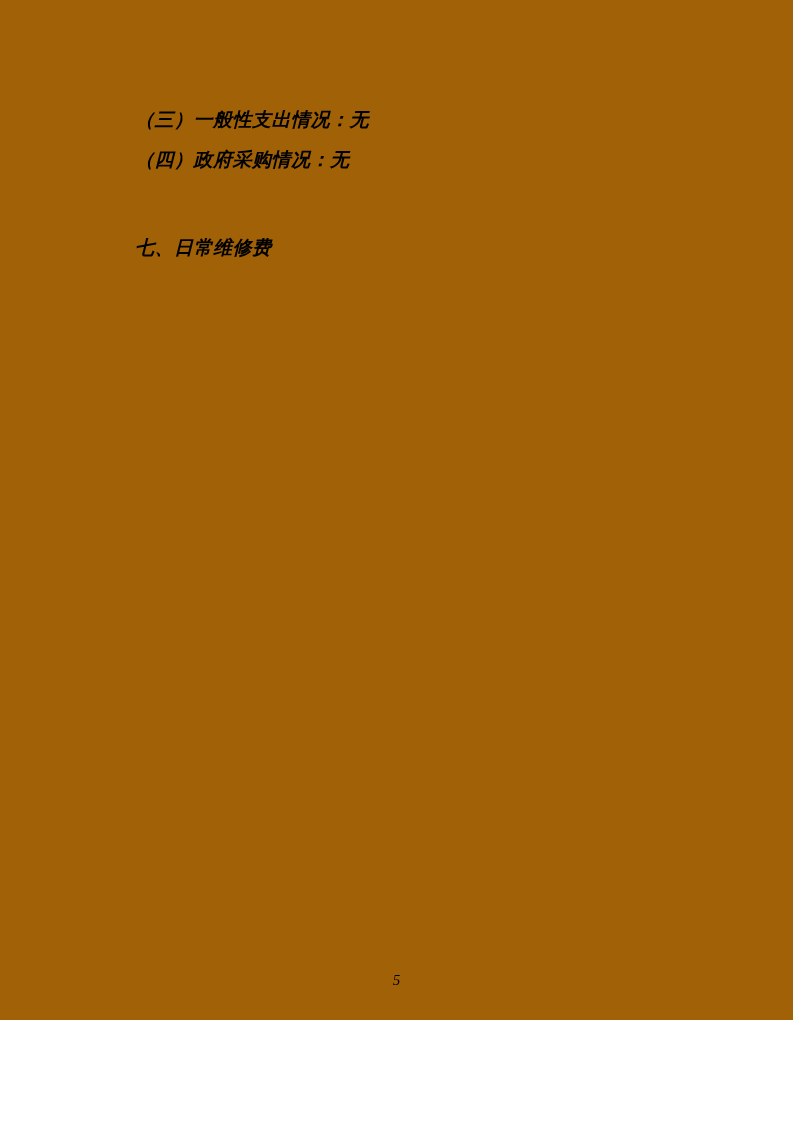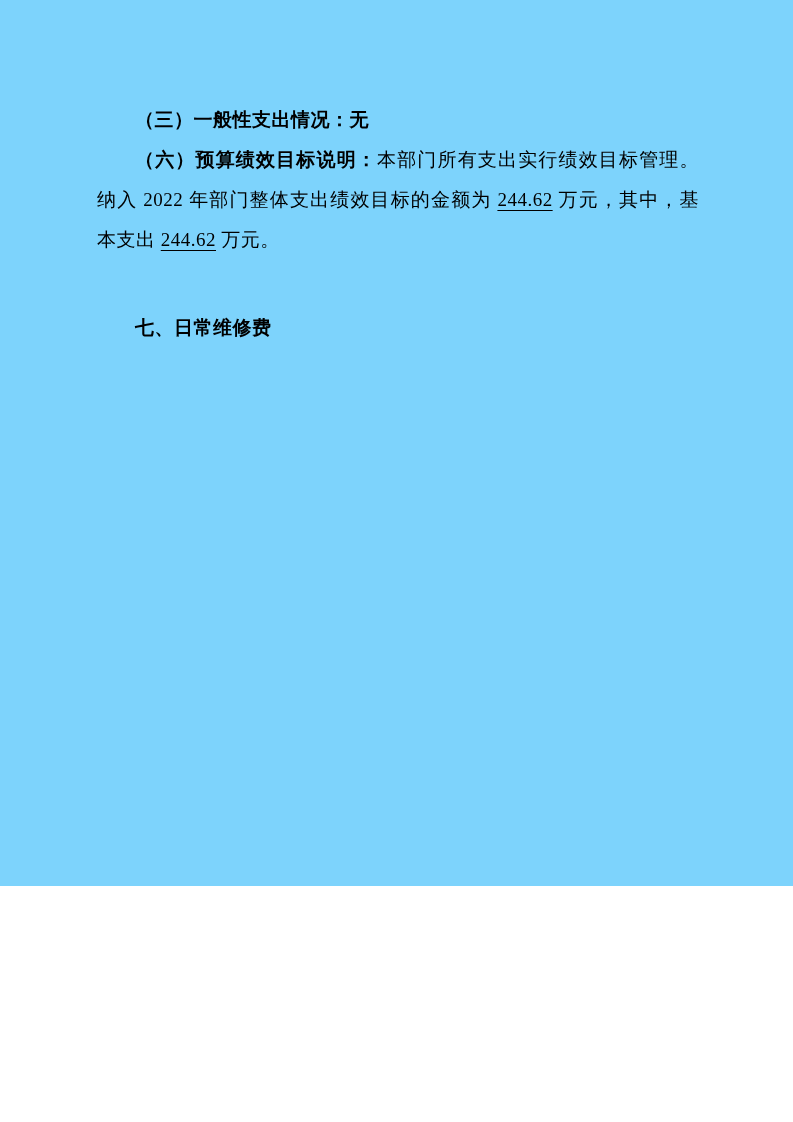--- a/index.html
+++ b/index.html
@@ -3,25 +3,26 @@
 <meta charset="utf-8">
 <style>
   html, body {
     margin: 0;
     padding: 0;
     background: #ffffff;
   }
   .page {
     position: relative;
     width: 793px;
-    height: 886px;
-    background: #7dd3fc;
+    height: 1020px;
+    background: #a16207;
     overflow: hidden;
     font-family: "Liberation Serif", "DejaVu Serif", serif;
     color: #000000;
+    font-style: italic;
   }
   .document-body {
     position: absolute;
     top: 100px;
     left: 97px;
     width: 602px;
     text-align: justify;
   }
   .document-body p {
     margin: 0;
@@ -53,17 +54,17 @@
     font-family: "Liberation Serif", "DejaVu Serif", serif;
     color: #000000;
   }
 </style>
 </head>
 <body>
 
 <div class="page">
   <div class="document-body">
       <p class="para"><span class="seg-bold">（三）一般性支出情况：无</span></p>
-      <p class="para"><span class="seg-bold">（六）预算绩效目标说明：</span><span>本部门所有支出实行绩效目标管理。纳入 2022 年部门整体支出绩效目标的金额为 </span><span class="seg-underline">244.62</span><span> 万元，其中，基本支出 </span><span class="seg-underline">244.62</span><span> 万元。</span></p>
+      <p class="para"><span class="seg-bold">（四）政府采购情况：无</span></p>
       <p class="section-heading"><span class="seg-bold">七、日常维修费</span></p>
     </div>
   <div class="page-number">5</div>
 </div>
 
 </body></html>

